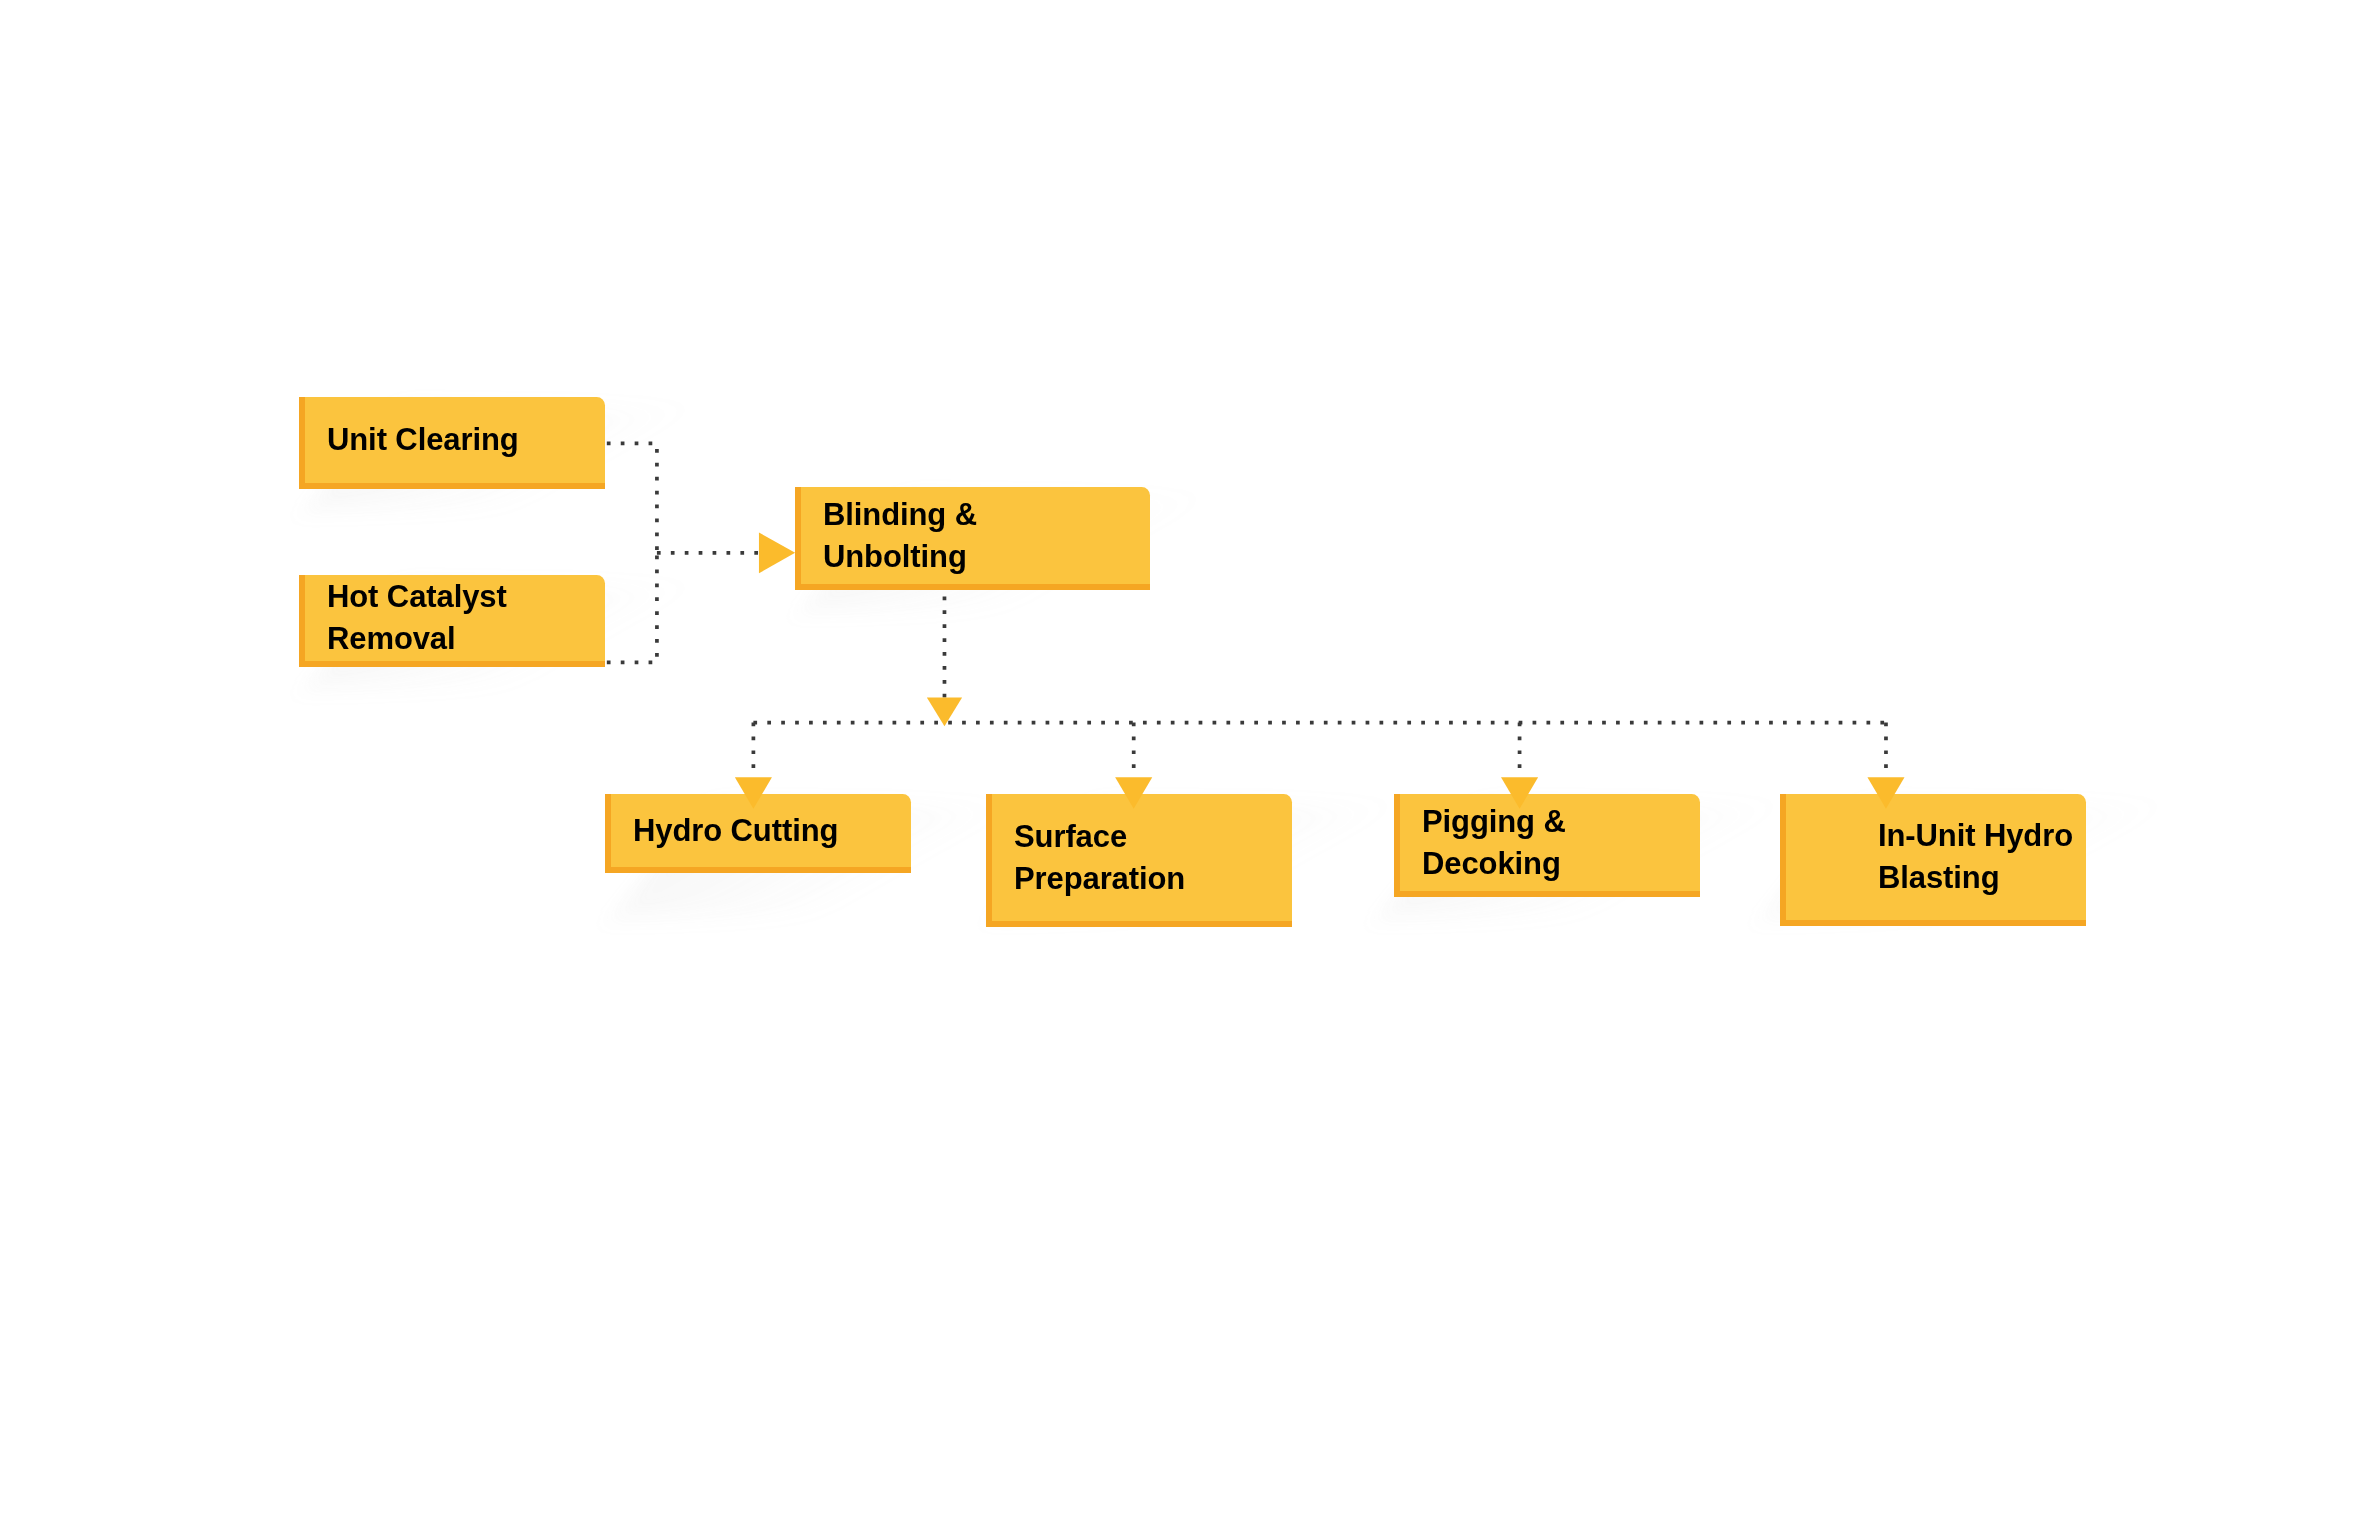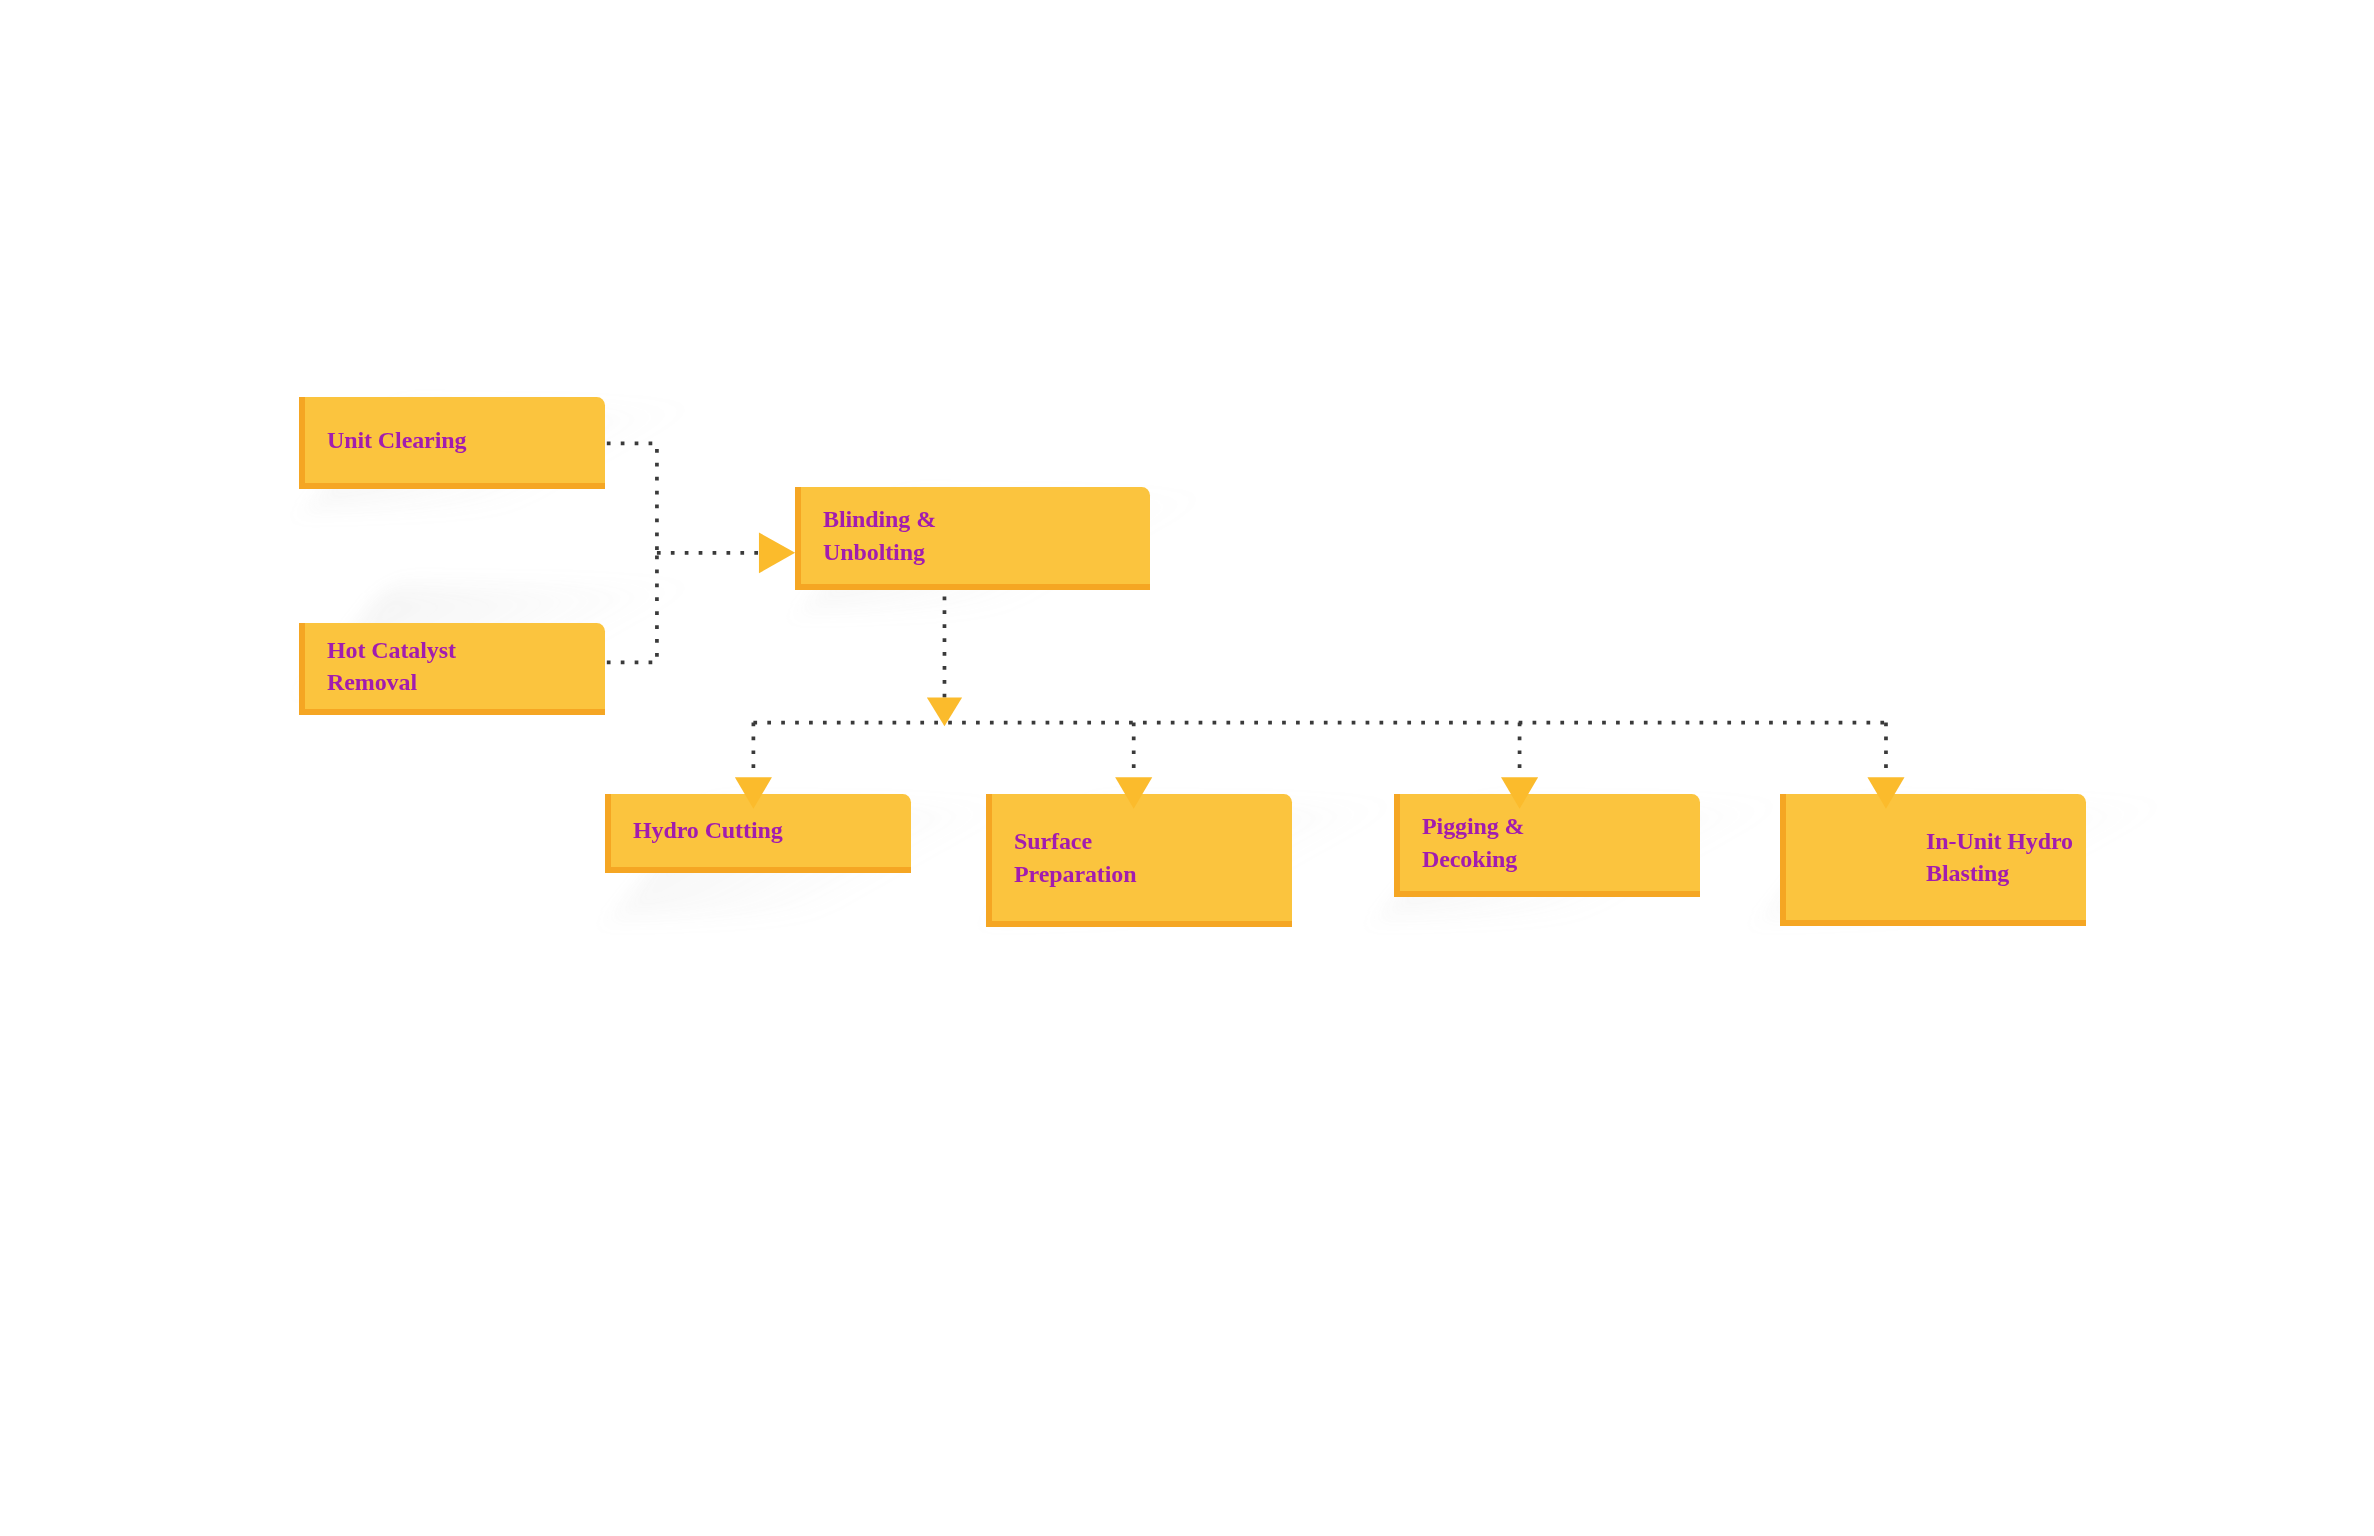--- a/index.html
+++ b/index.html
@@ -36,27 +36,26 @@
     background: #fbc43e;
     border-left: 6.5px solid #f5a623;
     border-bottom: 6.5px solid #f5a623;
     border-top-right-radius: 8.3px;
     display: flex;
     align-items: center;
     padding-left: 22px;
     padding-right: 13px;
   }
   .node .label {
-    font-size: 24px;
+    font-size: 31px;
     font-weight: bold;
     line-height: 1.34;
-    color: #a21caf;
+    color: #000000;
     letter-spacing: -0.1px;
     white-space: pre-line;
-    font-family: Liberation Serif, serif;
   }
 
   
   .shadow {
     position: absolute;
     pointer-events: none;
     background: linear-gradient(135deg, rgba(150,150,150,0.18) 0%, rgba(170,170,170,0.10) 40%, rgba(200,200,200,0.0) 78%);
     z-index: 0;
   }
   .node { z-index: 2; }
@@ -99,21 +98,21 @@
     <polygon points="1618,838 1658,838 1638,872" fill="#fbbb2c"></polygon>
 
     <path d="M 2033 779 L 2033 838" fill="none" stroke="#3a3a3a" stroke-width="4" stroke-linecap="butt" stroke-dasharray="4 11"></path>
     <polygon points="2013,838 2053,838 2033,872" fill="#fbbb2c"></polygon>
   </svg>
 
   <div class="node" style="left:299px; top:397px; width:306px; height:92px;">
     <span class="label">Unit Clearing</span>
   </div>
 
-  <div class="node" style="left:299px; top:575px; width:306px; height:92px;margin-top:48px;">
+  <div class="node" style="left:299px; top:575px; width:306px; height:92px;">
     <span class="label">Hot Catalyst
 Removal</span>
   </div>
 
   <div class="node" style="left:795px; top:487px; width:355px; height:103px;">
     <span class="label">Blinding &amp;
 Unbolting</span>
   </div>
 
   <div class="node" style="left:605px; top:794px; width:306px; height:79px;">

